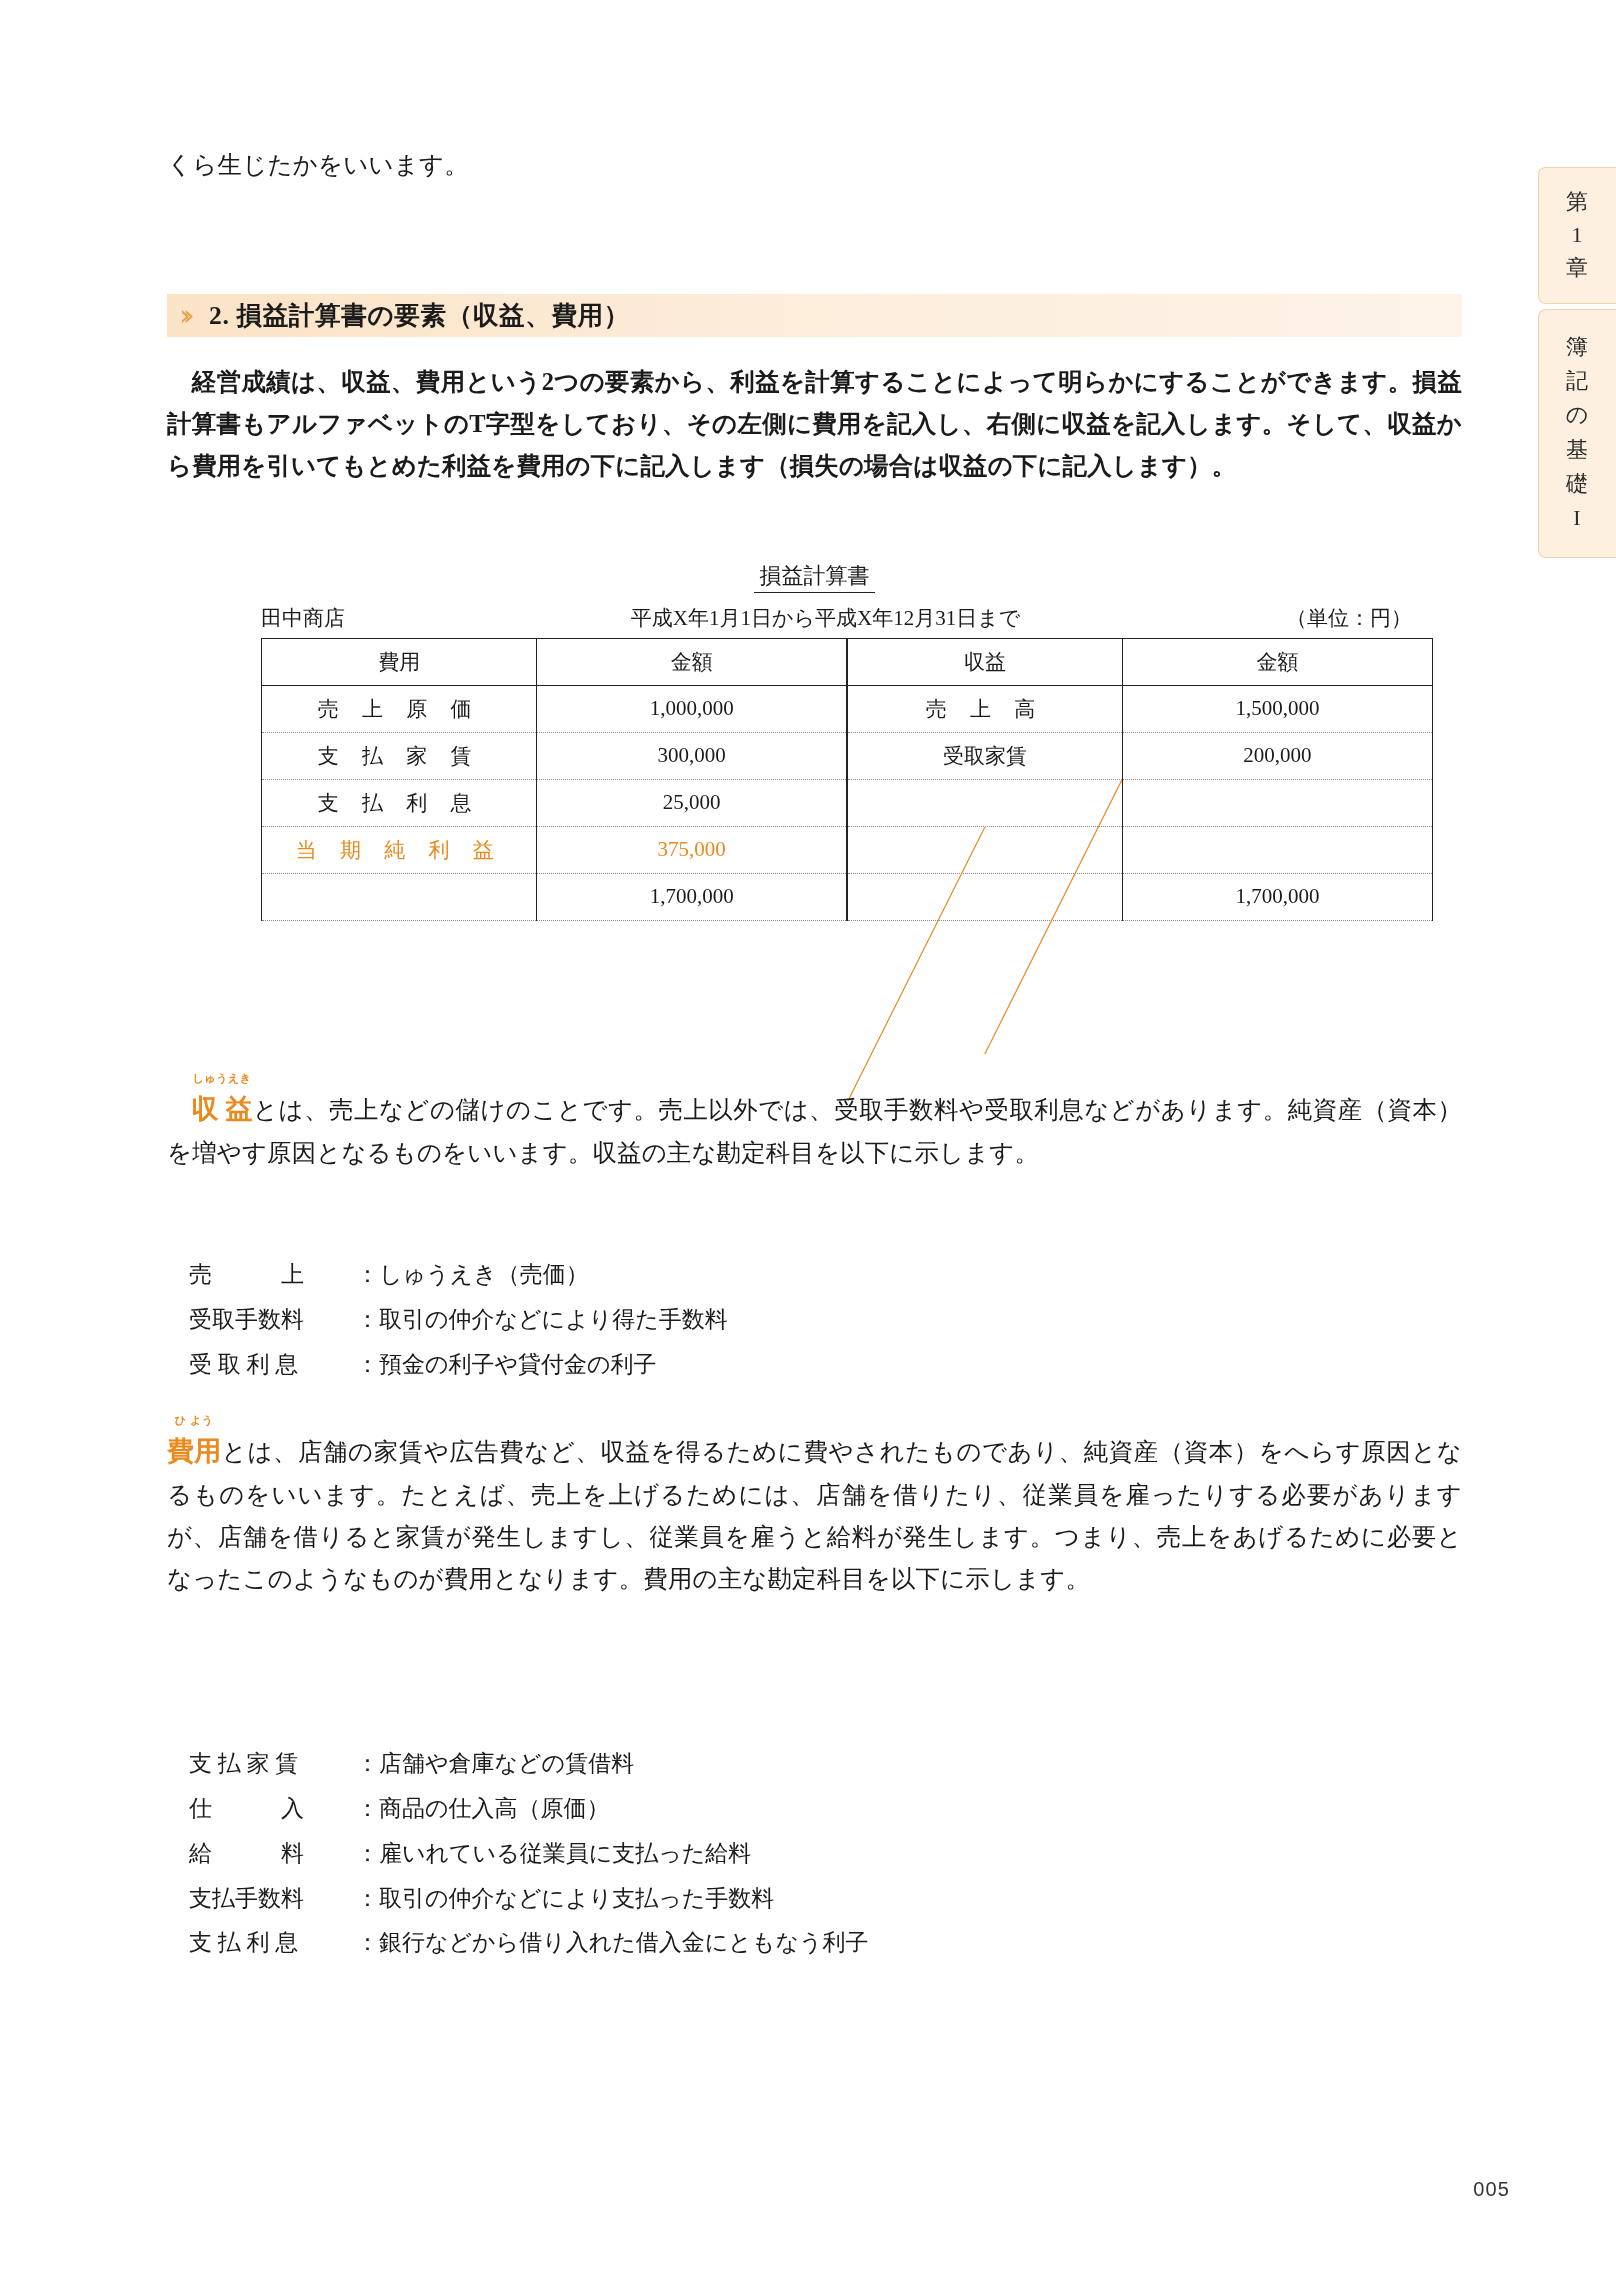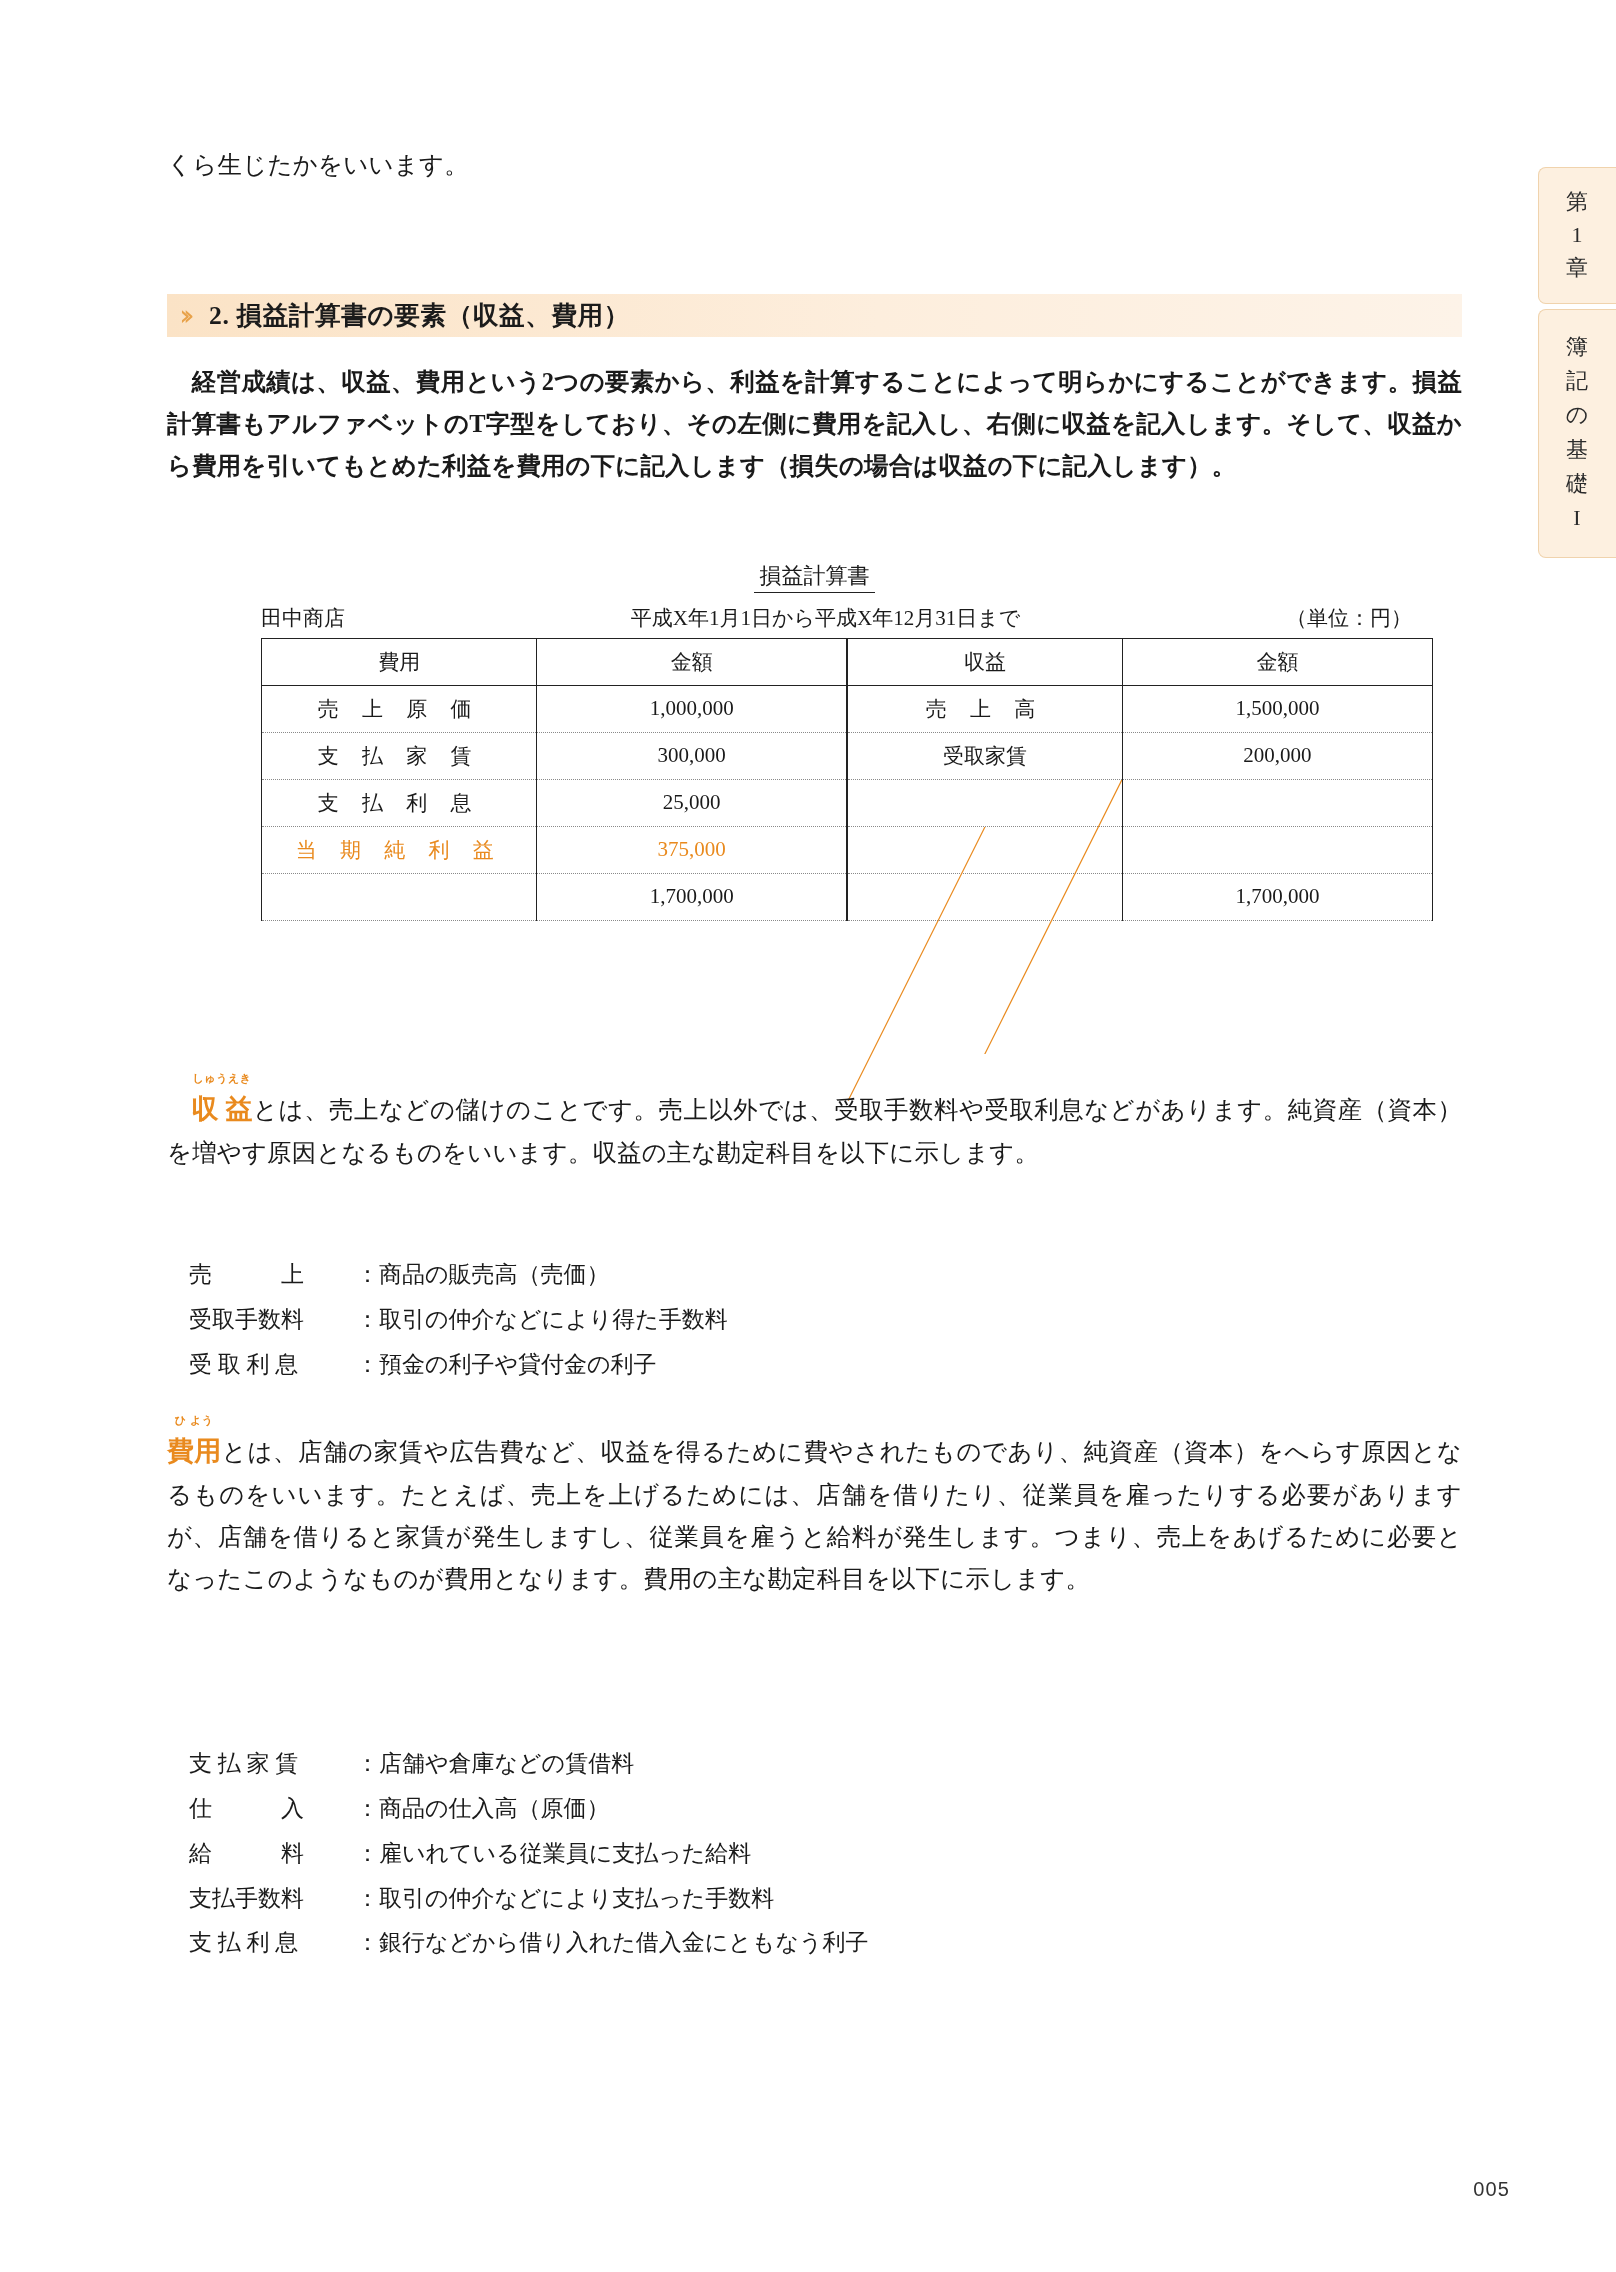--- a/index.html
+++ b/index.html
@@ -305,21 +305,21 @@
         </tr>
       </tbody>
     </table>
   </div>
 
   <div class="para" style="top: 1086px;">
     <span class="indent"></span><span class="ruby-term" style="font-size:27px;"><span class="rb-top">しゅうえき</span><span>収 益</span></span><span>とは、売上などの儲けのことです。売上以外では、受取手数料や受取利息などがあります。純資産（資本）を増やす原因となるものをいいます。収益の主な勘定科目を以下に示します。</span>
   </div>
 
   <div class="deflist" style="top: 1253px;">
-    <span class="row"><span class="term">売　　　上</span><span>：商品の販売高（売価）</span></span>
+    <span class="row"><span class="term">売　　　上</span><span>：しゅうえき（売価）</span></span>
     <span class="row"><span class="term">受取手数料</span><span>：取引の仲介などにより得た手数料</span></span>
     <span class="row"><span class="term">受 取 利 息</span><span>：預金の利子や貸付金の利子</span></span>
   </div>
 
   <div class="para" style="top: 1428px;">
     <span class="ruby-term" style="font-size:27px;"><span class="rb-top">ひ よう</span><span>費用</span></span><span>とは、店舗の家賃や広告費など、収益を得るために費やされたものであり、純資産（資本）をへらす原因となるものをいいます。たとえば、売上を上げるためには、店舗を借りたり、従業員を雇ったりする必要がありますが、店舗を借りると家賃が発生しますし、従業員を雇うと給料が発生します。つまり、売上をあげるために必要となったこのようなものが費用となります。費用の主な勘定科目を以下に示します。</span>
   </div>
 
   <div class="deflist" style="top: 1742px;">
     <span class="row"><span class="term">支 払 家 賃</span><span>：店舗や倉庫などの賃借料</span></span>

